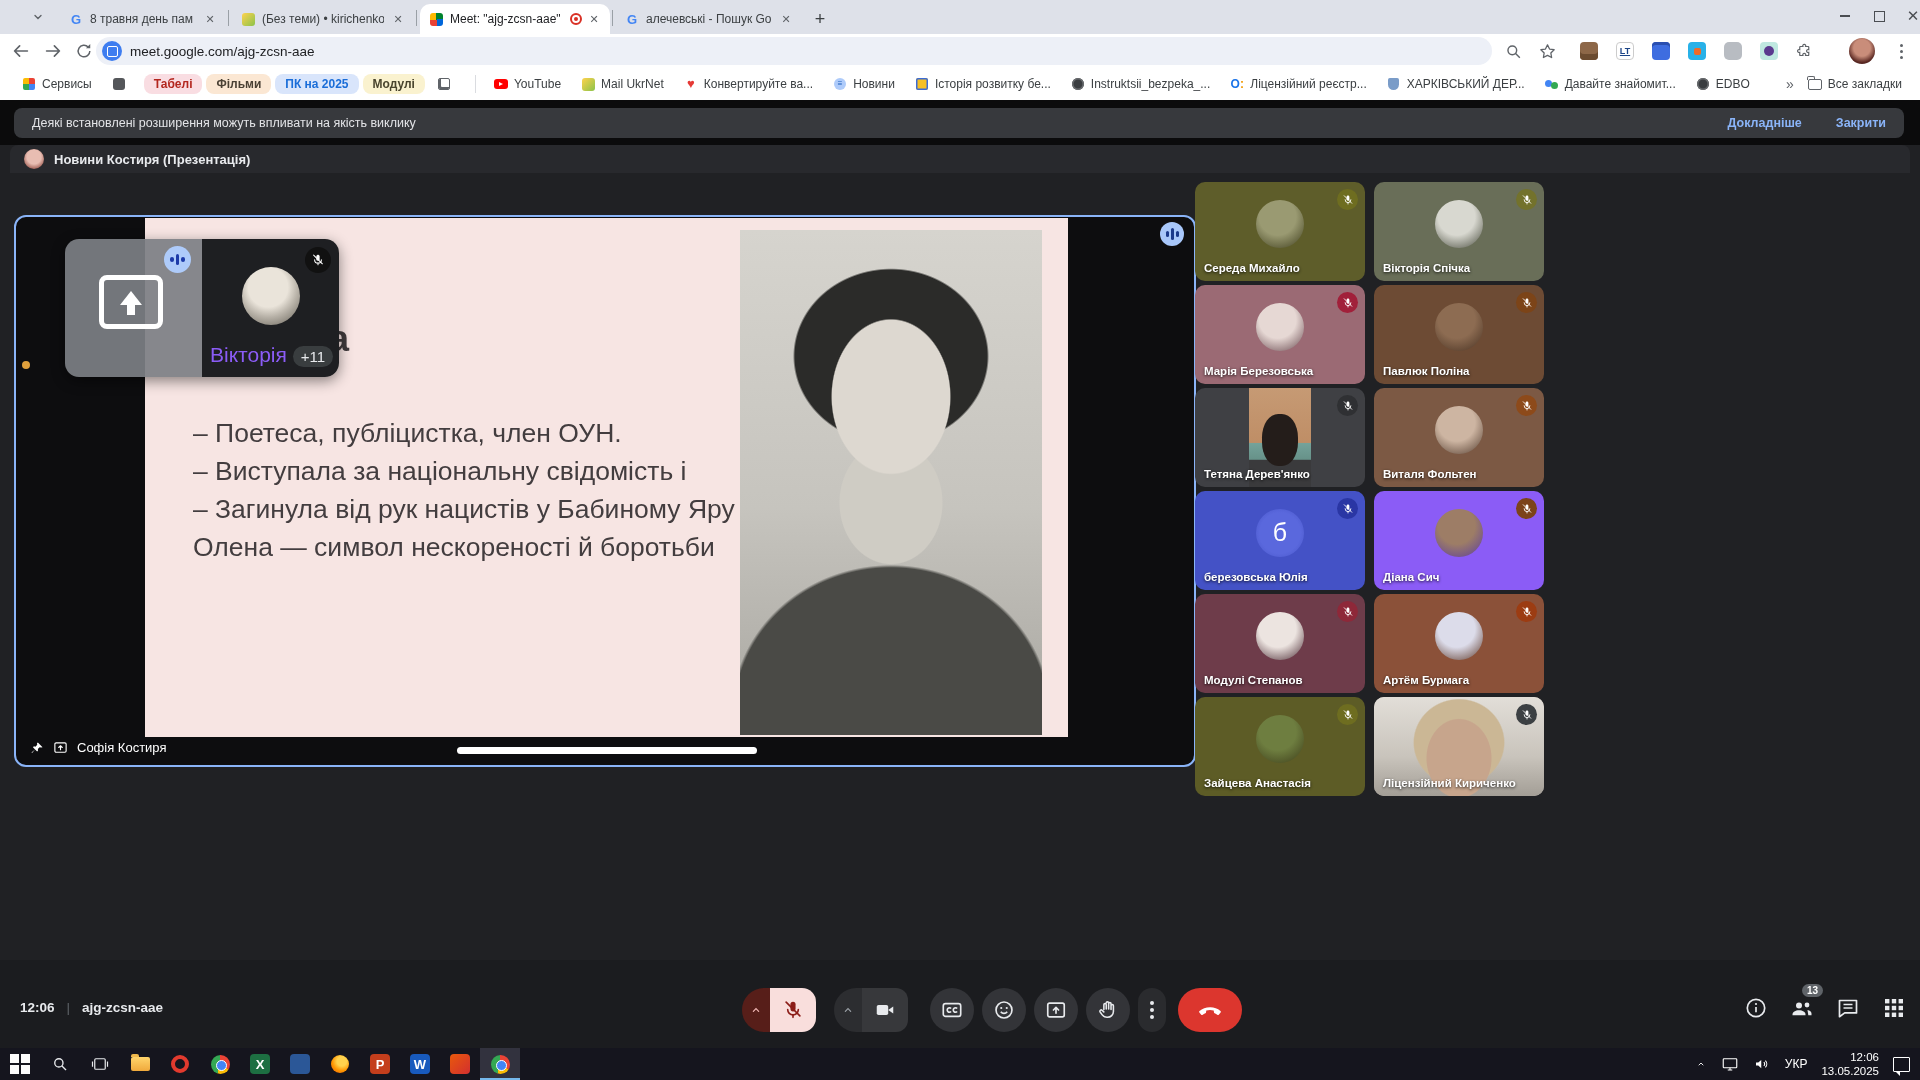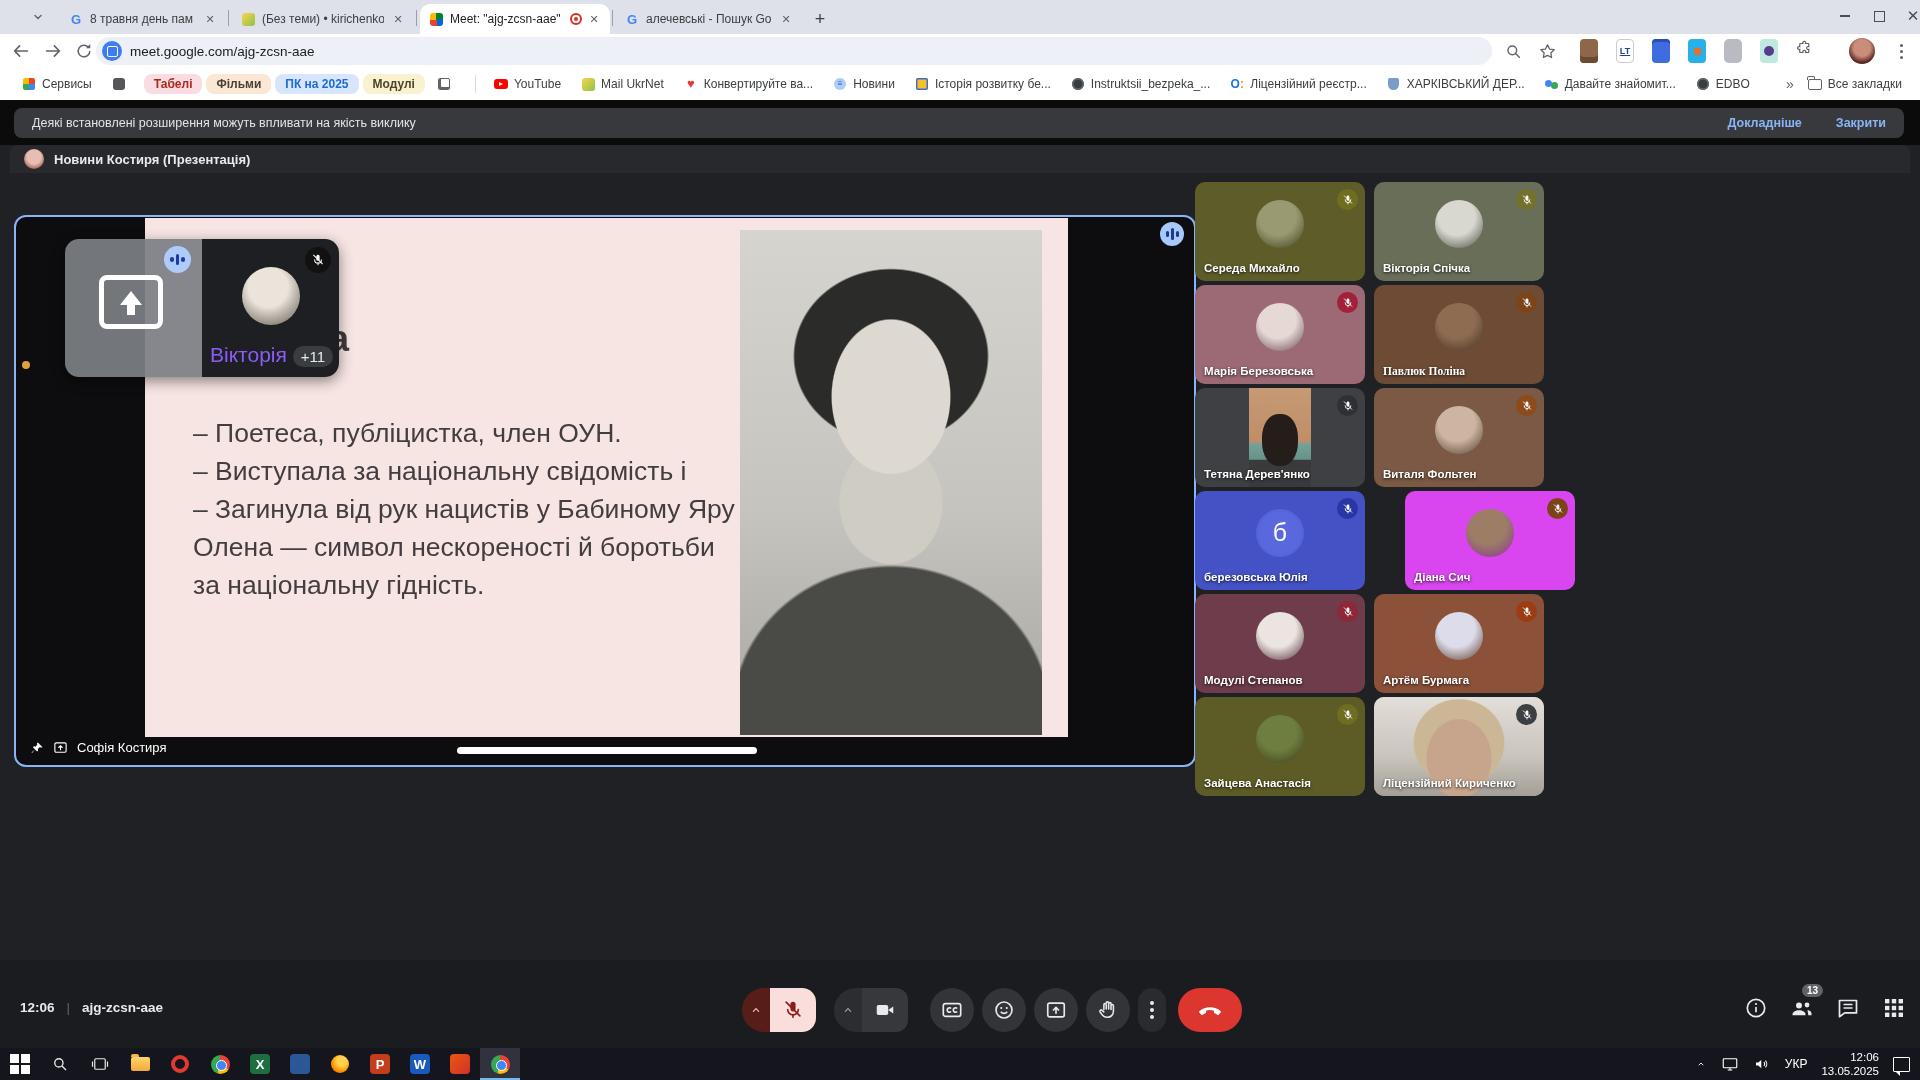--- a/index.html
+++ b/index.html
@@ -25,21 +25,21 @@
   .wmin::after{content:"";width:10px;height:1.6px;background:#4a4d52;}
   .wmax::after{content:"";width:9px;height:9px;border:1.4px solid #4a4d52;}
 
   .toolbar{position:absolute;left:0;top:34px;width:1920px;height:34px;background:#fff;}
   .navic{position:absolute;top:6px;width:22px;height:22px;color:#5f6368;}
   .omnibox{position:absolute;left:96px;top:3px;width:1396px;height:28px;background:#edf0f7;border-radius:14px;
     display:flex;align-items:center;font-size:13.5px;color:#202124;}
   .siteinfo{width:20px;height:20px;border-radius:50%;background:#3e7df0;margin:0 8px 0 6px;position:relative;flex:0 0 20px;}
   .siteinfo::after{content:"";position:absolute;left:5px;top:5px;width:9px;height:9px;border:1.6px solid #fff;border-radius:2px;}
   .extrow{position:absolute;top:6px;height:22px;display:flex;gap:18px;align-items:center;}
-  .extic{width:18px;height:24px;border-radius:4px;position:relative;text-decoration:underline;}
+  .extic{width:18px;height:18px;border-radius:4px;position:relative;text-decoration:underline;}
   .avatar-btn{position:absolute;left:1849px;top:4px;width:26px;height:26px;border-radius:50%;
     background:radial-gradient(circle at 50% 38%,#c98d7a 0 40%,#5c2a24 70%,#38151a 100%);}
   .kebab{position:absolute;left:1893px;top:6px;width:16px;height:22px;display:flex;flex-direction:column;justify-content:center;gap:3px;align-items:center;}
   .kebab i{width:3px;height:3px;border-radius:50%;background:#5f6368;}
 
   .bookmarks{position:absolute;left:0;top:68px;width:1920px;height:32px;background:#fff;display:flex;align-items:center;
     padding-left:14px;gap:4px;font-size:12px;color:#3c4043;}
   .bm{display:flex;align-items:center;gap:6px;padding:3px 8px;border-radius:6px;white-space:nowrap;}
   .bm .bico{width:14px;height:14px;display:flex;align-items:center;justify-content:center;}
   .bm.chip{padding:3px 10px;border-radius:8px;font-weight:bold;}
@@ -496,21 +496,20 @@
     </div>
 
     <div class="stage">
       <div class="slide">
         <div class="slide-remnant">а</div>
         <div class="slide-text" id="slide-lines">
             <div>– Поетеса, публіцистка, член ОУН.</div>
             <div>– Виступала за національну свідомість і</div>
             <div>– Загинула від рук нацистів у Бабиному Яру</div>
             <div>Олена — символ нескореності й боротьби</div>
-            <div>за національну гідність.</div>
           </div>
         <div class="photo"></div>
       </div>
       <div class="orangedot"></div>
       <div class="eqbadge">
         <i style="height:6px"></i>
           <i style="height:12px"></i>
           <i style="height:6px"></i>
       </div>
 
@@ -570,21 +569,21 @@
         </div>
         <div class="ptile" style="left: 1195px; top: 185px; background: rgb(155, 106, 116);">
           <div class="pavatar" style="background:radial-gradient(circle at 45% 35%,#e6d8d4 0 45%,rgba(0,0,0,.35) 100%)"></div>
           <div class="pmic" style="background:#a1203a">
             <svg class="ic" width="12" height="12">
               <use href="#i-micoff"></use>
             </svg>
           </div>
           <div class="pname">Марія Березовська</div>
         </div>
-        <div class="ptile" style="left: 1374px; top: 185px; background: rgb(109, 75, 52); font-family: Liberation Serif, serif;">
+        <div class="ptile" style="left: 1374px; top: 185px; background: rgb(109, 75, 52);">
           <div class="pavatar" style="background:radial-gradient(circle at 45% 35%,#8d6c52 0 45%,rgba(0,0,0,.35) 100%)"></div>
           <div class="pmic" style="background:#7c4418">
             <svg class="ic" width="12" height="12">
               <use href="#i-micoff"></use>
             </svg>
           </div>
           <div class="pname">Павлюк Поліна</div>
         </div>
         <div class="ptile" style="left: 1195px; top: 288px; background: rgb(63, 64, 68); padding-left: 15px;">
           <div class="vband">
@@ -608,21 +607,21 @@
         </div>
         <div class="ptile" style="left: 1195px; top: 391px; background: rgb(68, 82, 198);">
           <div class="pavatar" style="background:radial-gradient(circle,#5a68dd 0 60%,#4452c6 100%)">б</div>
           <div class="pmic" style="background:#2a36a4">
             <svg class="ic" width="12" height="12">
               <use href="#i-micoff"></use>
             </svg>
           </div>
           <div class="pname">березовська Юлія</div>
         </div>
-        <div class="ptile" style="left: 1374px; top: 391px; background: #d946ef; margin-left: 31px;">
+        <div class="ptile" style="left: 1374px; top: 391px; background: #8b5cf6;">
           <div class="pavatar" style="background:radial-gradient(circle at 45% 35%,#9d7d66 0 45%,rgba(0,0,0,.35) 100%)"></div>
           <div class="pmic" style="background:#7c431a">
             <svg class="ic" width="12" height="12">
               <use href="#i-micoff"></use>
             </svg>
           </div>
           <div class="pname">Діана Сич</div>
         </div>
         <div class="ptile" style="left: 1195px; top: 494px; background: rgb(110, 60, 74);">
           <div class="pavatar" style="background:radial-gradient(circle at 45% 35%,#ece4e0 0 45%,rgba(0,0,0,.35) 100%)"></div>

